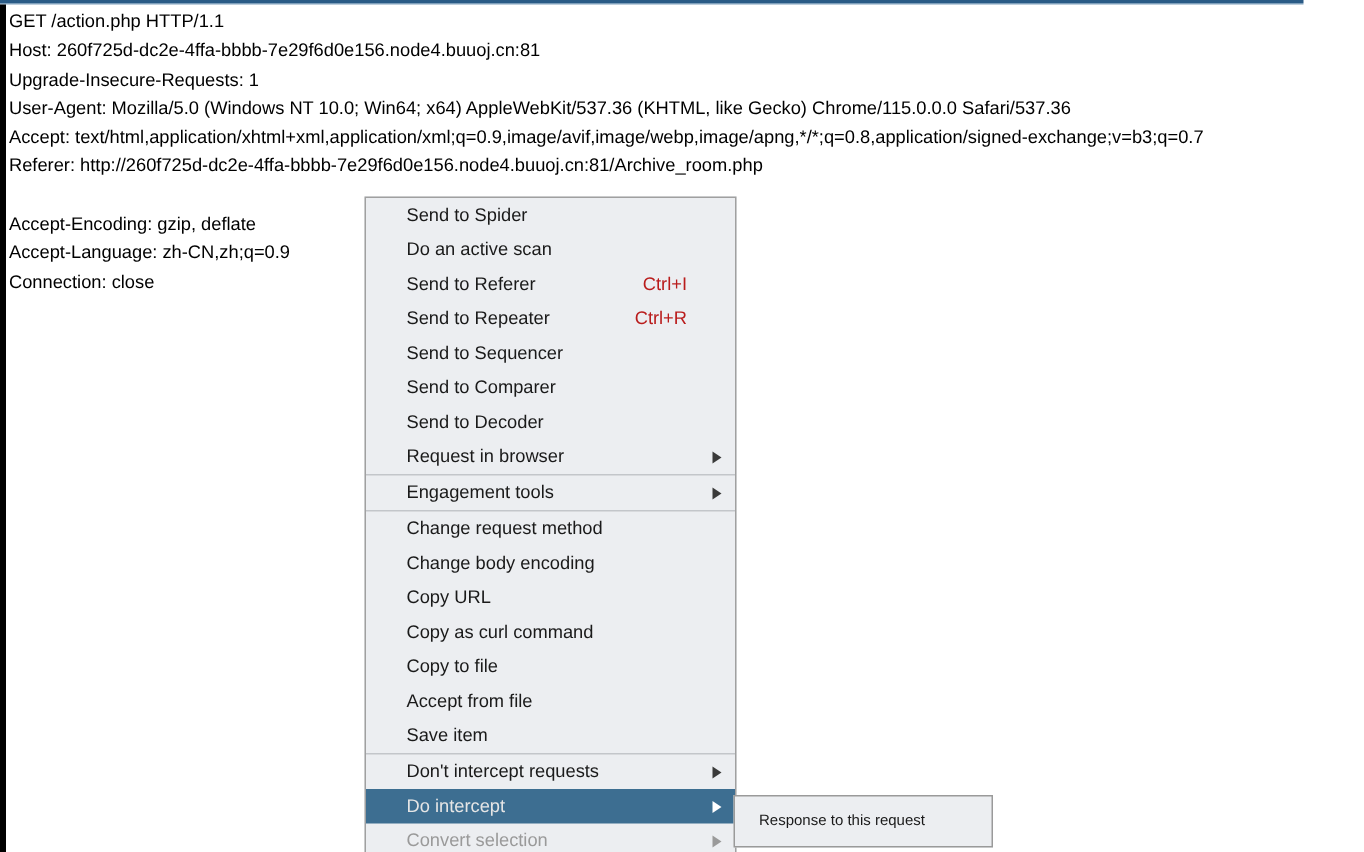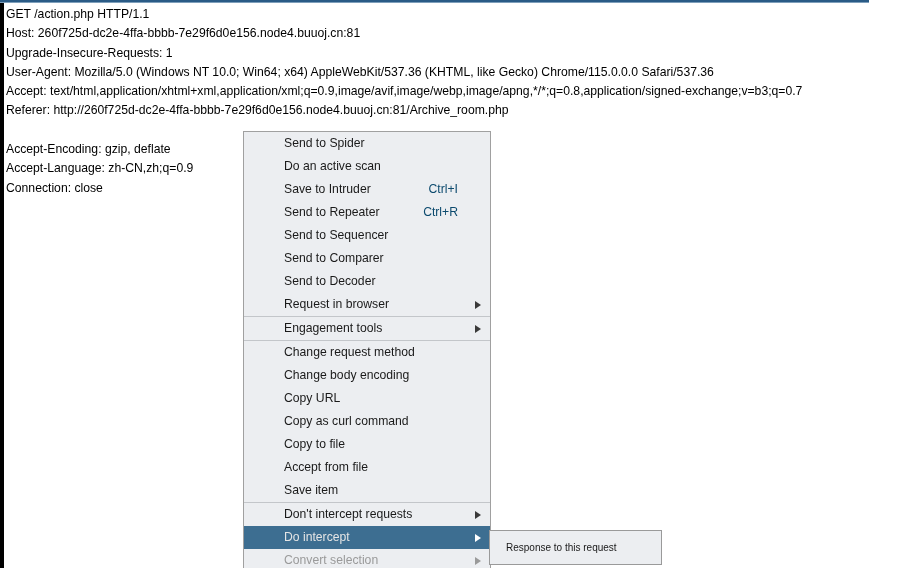--- a/index.html
+++ b/index.html
@@ -78,35 +78,35 @@
     border: 1px solid #a0a0a0;
     box-sizing: border-box;
     font-size: 12.2px;
     color: #1a1a1a;
     z-index: 20;
   }
   .menu-item {
     position: relative;
     height: 23px;
     line-height: 23px;
-    padding-left: 40px;
+    padding-left: 27px;
     padding-right: 10px;
     white-space: nowrap;
     cursor: default;
     box-sizing: border-box;
   }
   .menu-item .label {
     display: inline-block;
   }
   .menu-item .accel {
     position: absolute;
     right: 32px;
     top: 0;
     line-height: 23px;
-    color: #0c4a6e;
+    color: #b91c1c;
     margin-left: 28px;
   }
   .menu-item .arrow {
     position: absolute;
     right: 9px;
     top: 50%;
     margin-top: -4px;
     width: 0; height: 0;
     border-left: 6px solid #3a3a3a;
     border-top: 4.5px solid transparent;
@@ -153,21 +153,21 @@
 
   <div class="top-rule"></div>
   <div class="top-rule-2"></div>
   <div class="left-gutter"></div>
 
   <div id="request-pane"><span class="hline">GET /action.php HTTP/1.1</span><span class="hline">Host: 260f725d-dc2e-4ffa-bbbb-7e29f6d0e156.node4.buuoj.cn:81</span><span class="hline">Upgrade-Insecure-Requests: 1</span><span class="hline">User-Agent: Mozilla/5.0 (Windows NT 10.0; Win64; x64) AppleWebKit/537.36 (KHTML, like Gecko) Chrome/115.0.0.0 Safari/537.36</span><span class="hline">Accept: text/html,application/xhtml+xml,application/xml;q=0.9,image/avif,image/webp,image/apng,*/*;q=0.8,application/signed-exchange;v=b3;q=0.7</span><span class="hline">Referer: http://260f725d-dc2e-4ffa-bbbb-7e29f6d0e156.node4.buuoj.cn:81/Archive_room.php</span><span class="gap"></span><span class="hline">Accept-Encoding: gzip, deflate</span><span class="hline">Accept-Language: zh-CN,zh;q=0.9</span><span class="hline">Connection: close</span></div>
 
   <div id="context-menu">
       <div class="menu-item"><span class="label">Send to Spider</span></div>
       <div class="menu-item"><span class="label">Do an active scan</span></div>
-      <div class="menu-item"><span class="label">Save to Intruder</span><span class="accel">Ctrl+I</span></div>
+      <div class="menu-item"><span class="label">Send to Referer</span><span class="accel">Ctrl+I</span></div>
       <div class="menu-item"><span class="label">Send to Repeater</span><span class="accel">Ctrl+R</span></div>
       <div class="menu-item"><span class="label">Send to Sequencer</span></div>
       <div class="menu-item"><span class="label">Send to Comparer</span></div>
       <div class="menu-item"><span class="label">Send to Decoder</span></div>
       <div class="menu-item"><span class="label">Request in browser</span><span class="arrow"></span></div>
       <div class="menu-sep"></div>
       <div class="menu-item"><span class="label">Engagement tools</span><span class="arrow"></span></div>
       <div class="menu-sep"></div>
       <div class="menu-item"><span class="label">Change request method</span></div>
       <div class="menu-item"><span class="label">Change body encoding</span></div>

